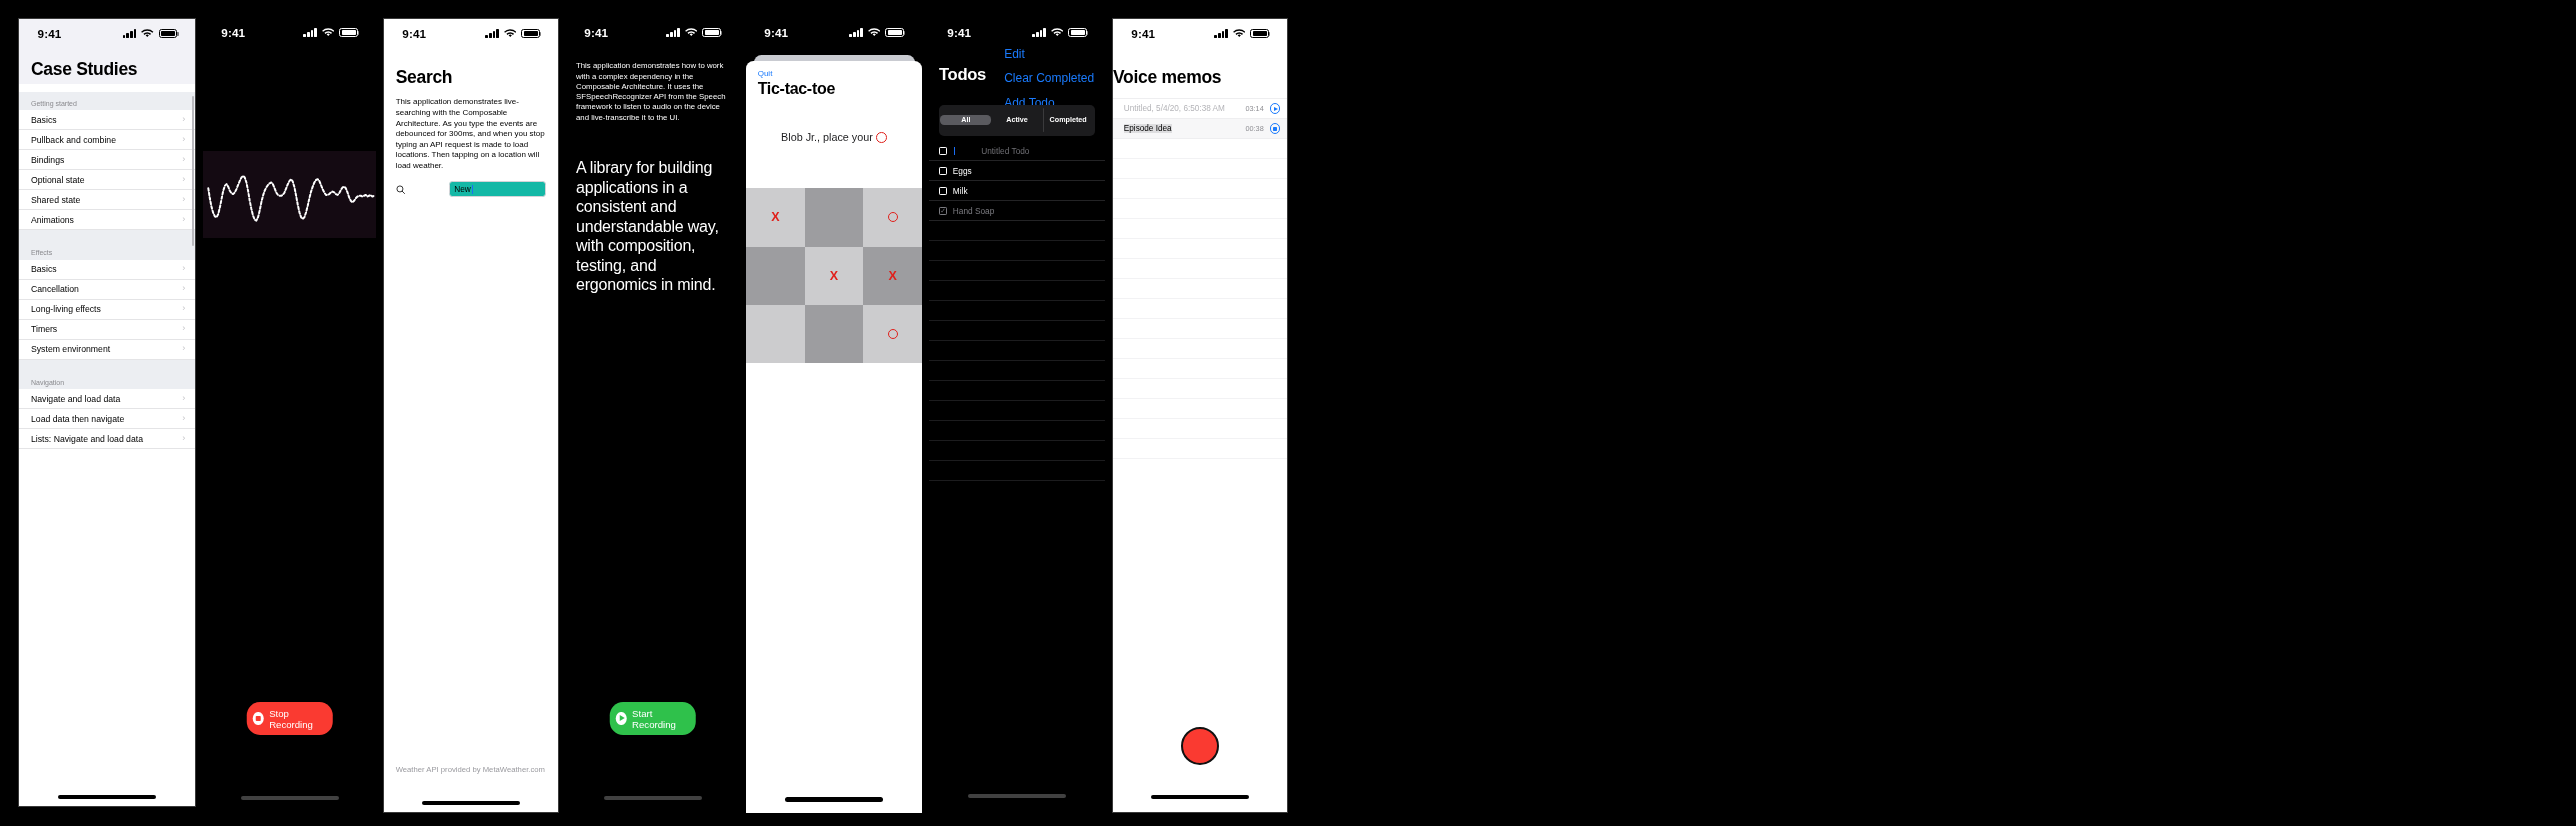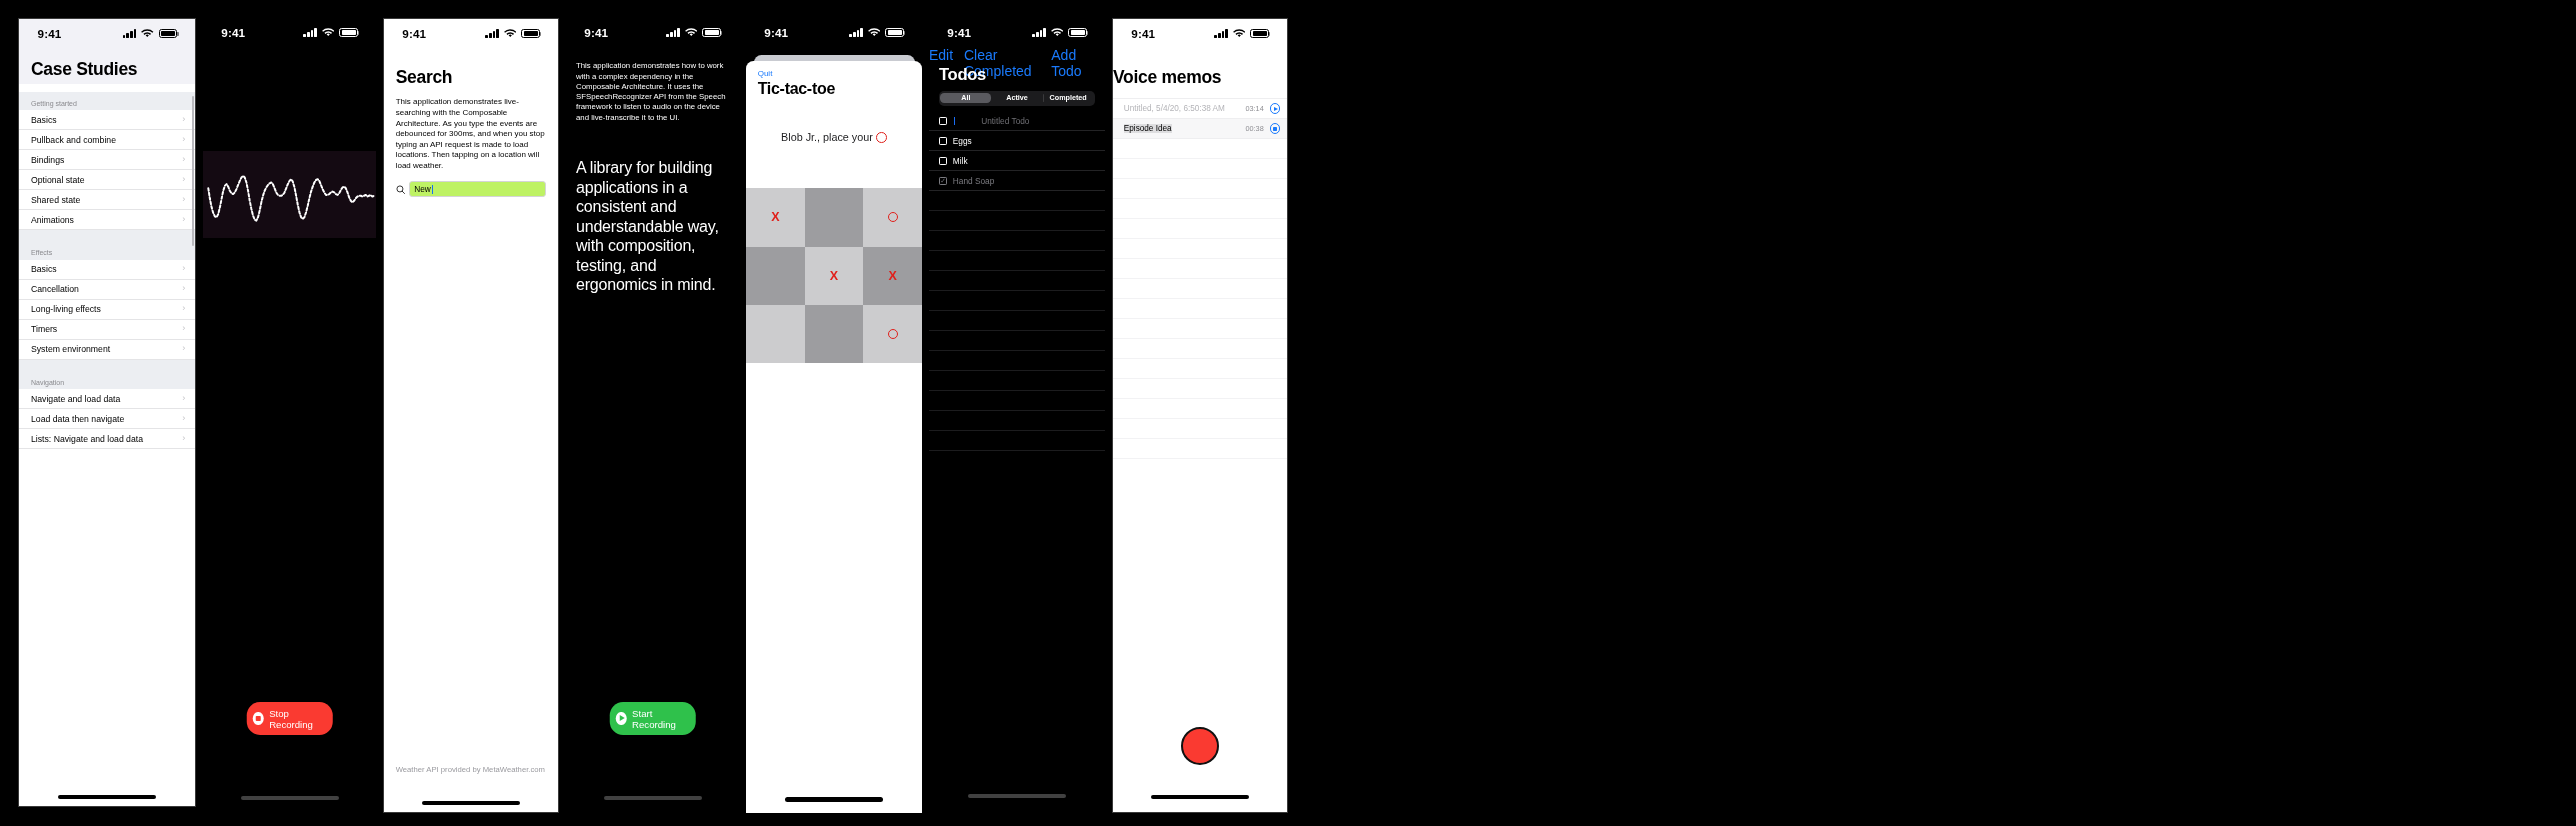--- a/index.html
+++ b/index.html
@@ -50,21 +50,21 @@
   .pill-red{background:#fa3a31;}
   .pill-green{background:#2fc14b;}
   .sq{width:5px;height:5px;background:#fa3a31;border-radius:0.8px;}
   .tri{width:0;height:0;border-left:5.8px solid #2fc14b;border-top:3.7px solid transparent;border-bottom:3.7px solid transparent;margin-left:1.7px;}
 
   
   #p3{left:383px;top:18.3px;width:176px;height:795px;background:#fff;border:0.8px solid #3a3a3a;box-sizing:border-box;}
   #p3 .big-title{font-size:17.5px;font-weight:bold;letter-spacing:-0.3px;color:#000;padding:0 11.7px;}
   .para{font-size:8px;line-height:1.32;color:#000;padding:0 11.7px;}
   .searchrow{display:flex;align-items:center;gap:4.2px;padding:0 11.7px;}
-  .searchbox{flex:1;border:0.7px solid #d4d4d8;border-radius:3.3px;height:14px;display:flex;align-items:center;padding:0 4.2px;font-size:8.3px;color:#000;background:#bef264;}
+  .searchbox{flex:1;border:0.7px solid #d4d4d8;border-radius:3.3px;height:14px;display:flex;align-items:center;padding:0 4.2px;font-size:8.3px;color:#000;background:#14b8a6;margin-left:40px;}
   .caret{display:inline-block;width:1px;height:9.2px;background:#1a6ef5;margin-left:0.8px;}
   .res-row{height:19px;display:flex;align-items:center;padding:0 11.7px;font-size:8.6px;color:#000;border-bottom:0.6px solid #eeeef0;}
   .blank-row{height:19px;border-bottom:0.6px solid #f1f1f3;}
   .footnote{font-size:7.7px;color:#9a9a9f;padding:0 11.7px;}
 
   
   #p4{left:566px;top:18.3px;width:173px;height:789px;}
   #p4 .para{color:#fff;padding:0 10px;font-size:7.8px;line-height:1.32;}
   #p4 .transcript{color:#fff;padding:0 10px;font-size:16px;line-height:1.22;letter-spacing:-0.2px;}
 
@@ -77,23 +77,23 @@
   .ttt-status{text-align:center;font-size:10.8px;color:#1d1d1f;margin-top:33px;display:flex;align-items:center;justify-content:center;gap:3.3px;}
   .o-ring{display:inline-block;width:10.8px;height:10.8px;border:1.7px solid #e0201b;border-radius:50%;box-sizing:border-box;}
   .board{position:absolute;left:0;top:127px;width:176px;height:175px;display:grid;grid-template-columns:repeat(3,1fr);grid-template-rows:repeat(3,1fr);}
   .cell{display:flex;align-items:center;justify-content:center;font-size:12.5px;color:#e0201b;font-weight:bold;}
   .cell.lt{background:#ccccce;}
   .cell.dk{background:#9d9da0;}
   .cell .oring{width:10px;height:10px;border:1.7px solid #e0201b;border-radius:50%;box-sizing:border-box;}
 
   
   #p6{left:929px;top:18.3px;width:176px;height:795px;background:#000;}
-  #p6 .navbar{display:flex;justify-content:flex-start;gap:10.8px;padding:11.7px 10.8px 0 0;font-size:14px;color:#1a7afc;}
+  #p6 .navbar{display:flex;justify-content:flex-start;gap:10.8px;padding:11.7px 10.8px 0 0;font-size:12px;color:#1a7afc;flex-direction:column;}
   #p6 .big-title{font-size:16.6px;font-weight:bold;letter-spacing:-0.3px;color:#fff;padding:3.3px 10px 0;}
-  .seg{margin:6px 10px 0;height:15px;background:#1c1c1e;border-radius:5px;display:flex;align-items:center;padding:1.3px;box-sizing:border-box;position:relative;}
+  .seg{margin:20px 10px 0;height:31px;background:#1c1c1e;border-radius:5px;display:flex;align-items:center;padding:1.3px;box-sizing:border-box;position:relative;}
   .seg div{flex:1;text-align:center;font-size:7.2px;color:#fff;line-height:10.8px;border-radius:4.2px;font-weight:bold;}
   .seg div.on{background:#5a5a5f;font-weight:bold;}
   .seg .divider{position:absolute;left:66.6%;top:3.3px;bottom:3.3px;width:0.7px;flex:none;background:#3a3a3c;}
   .todo-row{height:19px;display:flex;align-items:center;gap:5.8px;padding:0 10px;border-bottom:0.6px solid #232325;font-size:8.3px;color:#fff;}
   .cbox{width:8px;height:8px;border:0.9px solid #fff;border-radius:1.2px;box-sizing:border-box;flex:none;}
   .cbox.done{border-color:#7b7b80;color:#7b7b80;font-size:6.7px;display:flex;align-items:center;justify-content:center;line-height:1;}
   .todo-row.done{color:#7b7b80;}
   .todo-row.ph{color:#6e6e73;}
   .todo-blank{height:19px;border-bottom:0.6px solid #1c1c1e;}
 

